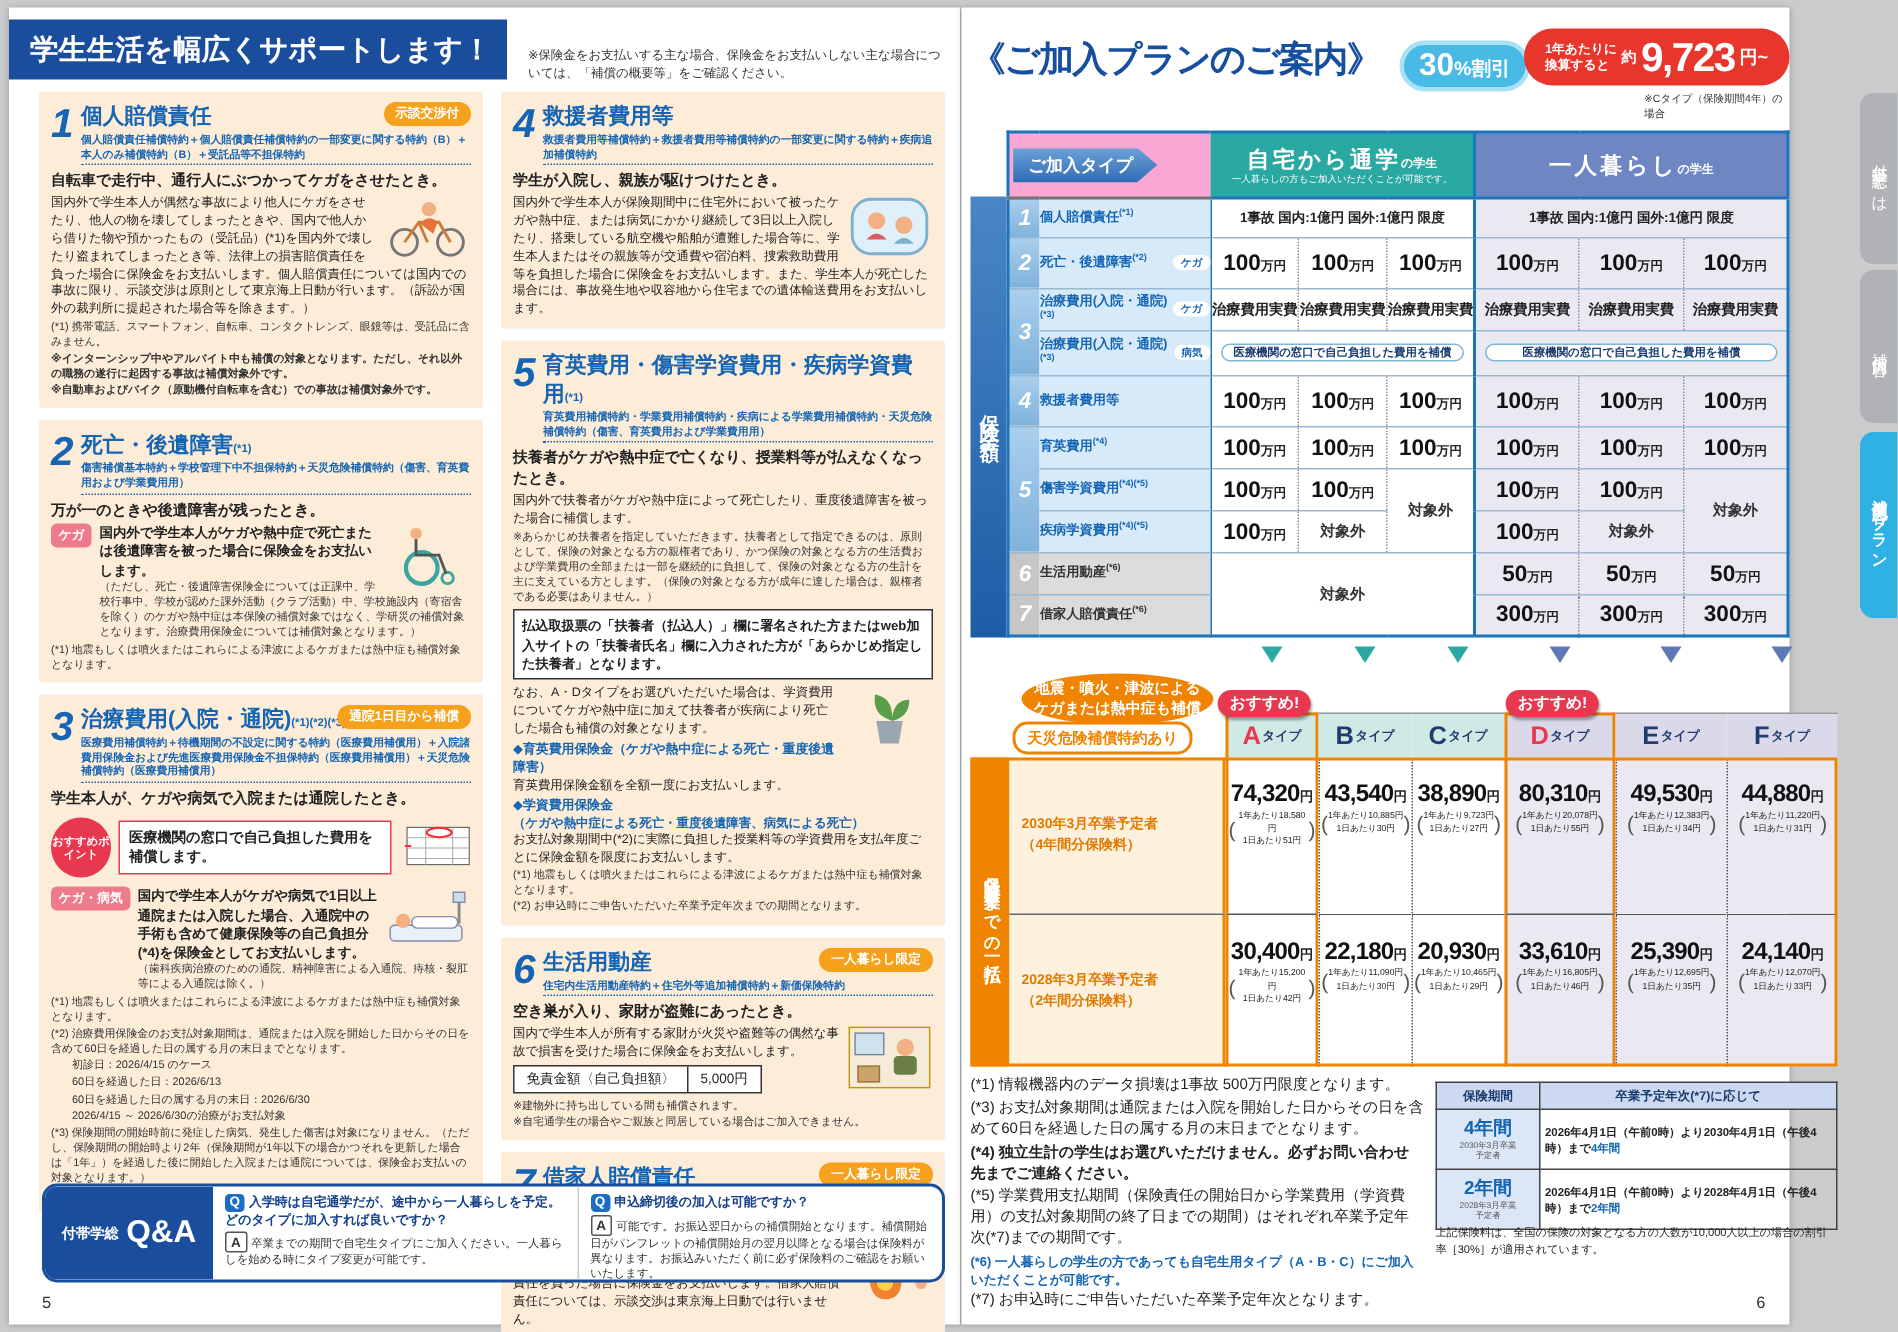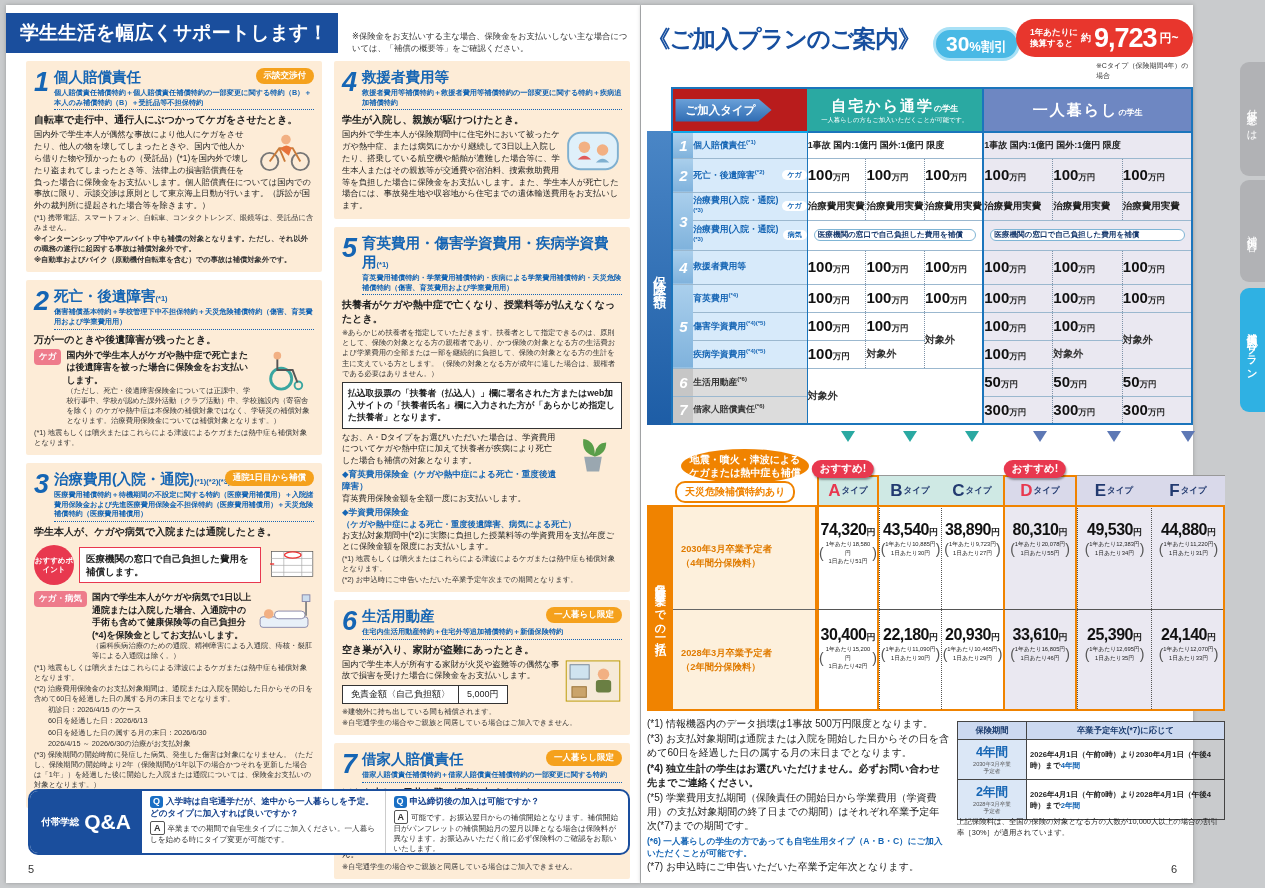--- a/index.html
+++ b/index.html
@@ -69,40 +69,40 @@
   .pill .ap{font-size:10px;font-weight:bold}
   .pill .pr{font-size:27px;font-weight:bold;letter-spacing:-1px}
   .pill .un{font-size:12px;font-weight:bold}
   .pillnote{position:absolute;top:56px;left:455px;font-size:7px;color:#333}
   
   .planwrap{position:absolute;top:82px;left:6px;display:flex}
   .pside{width:26px;background:linear-gradient(180deg,#4a86c6,#1d5da6);margin-top:44px;display:flex;align-items:center;justify-content:center}
   .vtext{writing-mode:vertical-rl;text-orientation:upright;color:#fff;font-weight:bold;font-size:13px;letter-spacing:6px}
   table.plan{border-collapse:collapse;border:2px solid #1b75bc;table-layout:fixed}
   table.plan th,table.plan td{padding:0;margin:0}
-  th.corner{background:#b91c1c;border-bottom:2px solid #0ea5e9;vertical-align:middle}
+  th.corner{background:#f9a8d4;border-bottom:2px solid #737373;vertical-align:middle}
   .carrow{background:linear-gradient(#6aa0d8,#2f6cb3);color:#fff;font-size:11.5px;font-weight:bold;padding:4px 16px 4px 10px;
           width:fit-content;clip-path:polygon(0 0,86% 0,100% 50%,86% 100%,0 100%);margin-left:2px}
   th.gh{color:#fff;vertical-align:middle;border-bottom:2px solid #1b75bc;height:42px}
   th.gh .t1{font-size:15px;font-weight:bold;letter-spacing:2px}
   th.gh .t2{font-size:8px;font-weight:bold}
   th.gh .t3{font-size:6.3px;font-weight:normal;display:block;line-height:1.2}
   th.gh.home{background:#2aa9a2}
   th.gh.alone{background:#6e87c2;border-left:2px solid #1b75bc}
   td.numc{background:linear-gradient(180deg,#aacfec,#7fb2dc);color:#fff;font-size:15px;font-style:italic;font-weight:bold;
           text-align:center;border-top:1px solid #9bb8cf}
   td.numc.gray{background:#c6c6c6}
   td.lab{background:#d7eafa;border-top:1px solid #9bb8cf;border-right:1.5px solid #1b75bc;vertical-align:middle;padding:2px 3px}
   td.lab.gray{background:#dcdcdc}
   .labin{display:flex;align-items:center;justify-content:space-between}
   .labt{font-size:8.8px;font-weight:bold;color:#1565b4}
   td.lab.gray .labt{color:#333}
   .labsup{font-size:6px;vertical-align:super}
   .ltag{background:#fff;border-radius:8px;font-size:7px;color:#1565b4;padding:0 5px;font-weight:bold;flex-shrink:0}
-  td.cell{background:#fff;vertical-align:middle;border-top:1px solid #9bb8cf;border-left:1px dotted #7f93a8;font-size:9px}
+  td.cell{background:#fff;text-align:center;vertical-align:middle;border-top:1px solid #9bb8cf;border-left:1px dotted #7f93a8;font-size:9px}
   td.cell.first{border-left:none}
   td.cell.gstart{border-left:2px solid #1b75bc}
   td.cell.alone{background:#eae8f1}
   .mn{font-size:15px;font-weight:bold;color:#111}
   .mu{font-size:8.5px;font-weight:bold}
   .fee{font-size:9.5px;font-weight:bold}
   .na{font-size:10px;font-weight:bold;color:#333}
   .limit{font-size:9px;font-weight:bold}
   .oval{border:1.2px solid #7fb5d5;border-radius:11px;font-size:7.6px;color:#1a3b6e;font-weight:bold;padding:0 3px;margin:3px 6px;background:#fff}
   
@@ -266,20 +266,21 @@
         </div>
         <div class="sec">
           <div class="shead">
             <span class="snum">5</span>
             <div class="shr">
               <div class="strow"><span class="stitle">育英費用・傷害学資費用・疾病学資費用</span><span class="ssup">(*1)</span></div>
               <div class="ssub">育英費用補償特約・学業費用補償特約・疾病による学業費用補償特約・天災危険補償特約（傷害、育英費用および学業費用用）</div>
             </div>
           </div>
           <div class="slead">扶養者がケガや熱中症で亡くなり、授業料等が払えなくなったとき。</div>
+          <div class="bodyp">国内外で扶養者がケガや熱中症によって死亡したり、重度後遺障害を被った場合に補償します。</div>
           <div class="notep">※あらかじめ扶養者を指定していただきます。扶養者として指定できるのは、原則として、保険の対象となる方の親権者であり、かつ保険の対象となる方の生活費および学業費用の全部または一部を継続的に負担して、保険の対象となる方の生計を主に支えている方とします。（保険の対象となる方が成年に達した場合は、親権者である必要はありません。）</div>
           <div class="boxed">払込取扱票の「扶養者（払込人）」欄に署名された方またはweb加入サイトの「扶養者氏名」欄に入力された方が「あらかじめ指定した扶養者」となります。</div>
           <div class="bodyp"><span class="illus"><svg viewBox="0 0 50 50">
                 <path d="M25 27 q-13 -4 -11 -19 q13 2 13 17 q2 -13 13 -13 q0 13 -13 16" fill="#5a9e4a"></path>
                 <path d="M15 28 h20 l-3 17 h-14 z" fill="#9aa7b0"></path>
               </svg></span>なお、A・Dタイプをお選びいただいた場合は、学資費用についてケガや熱中症に加えて扶養者が疾病により死亡した場合も補償の対象となります。</div>
           <div>
             <div class="bulT">◆育英費用保険金（ケガや熱中症による死亡・重度後遺障害）</div>
             <div class="bulB">育英費用保険金額を全額一度にお支払いします。</div>
           </div>

